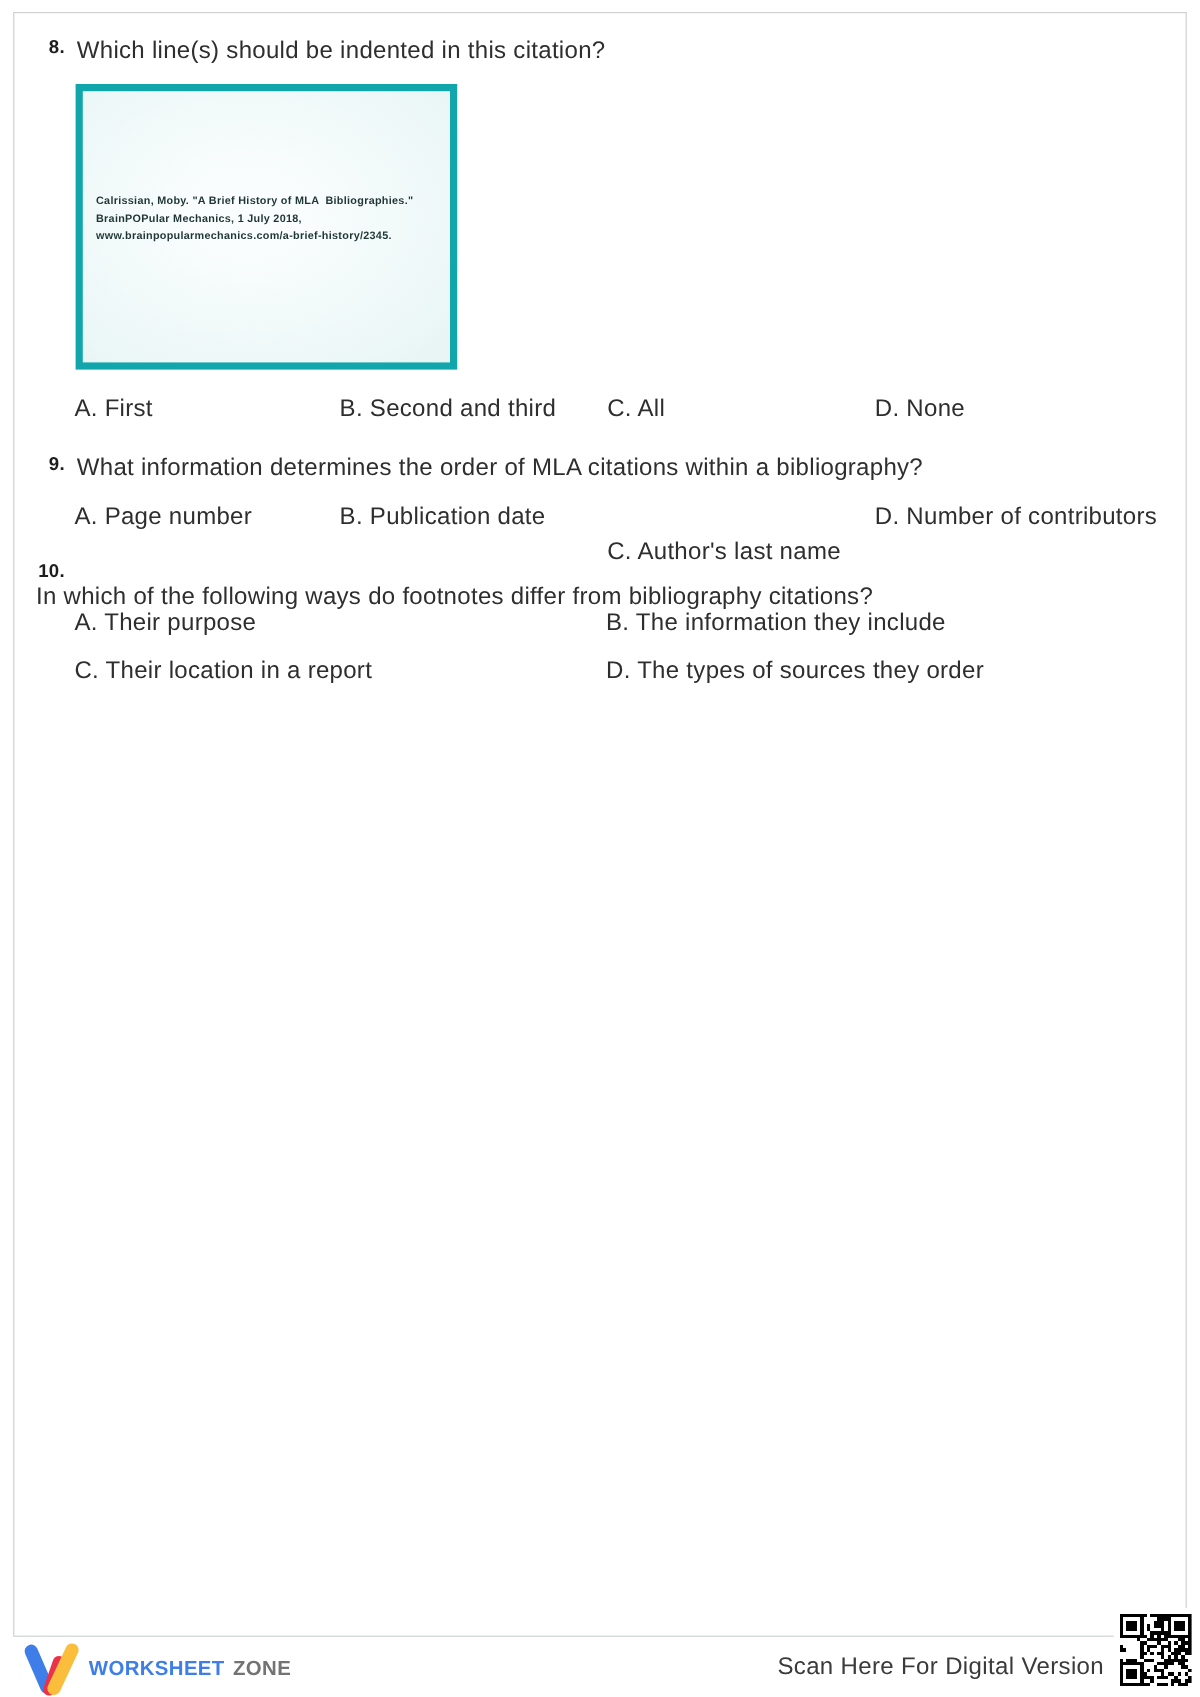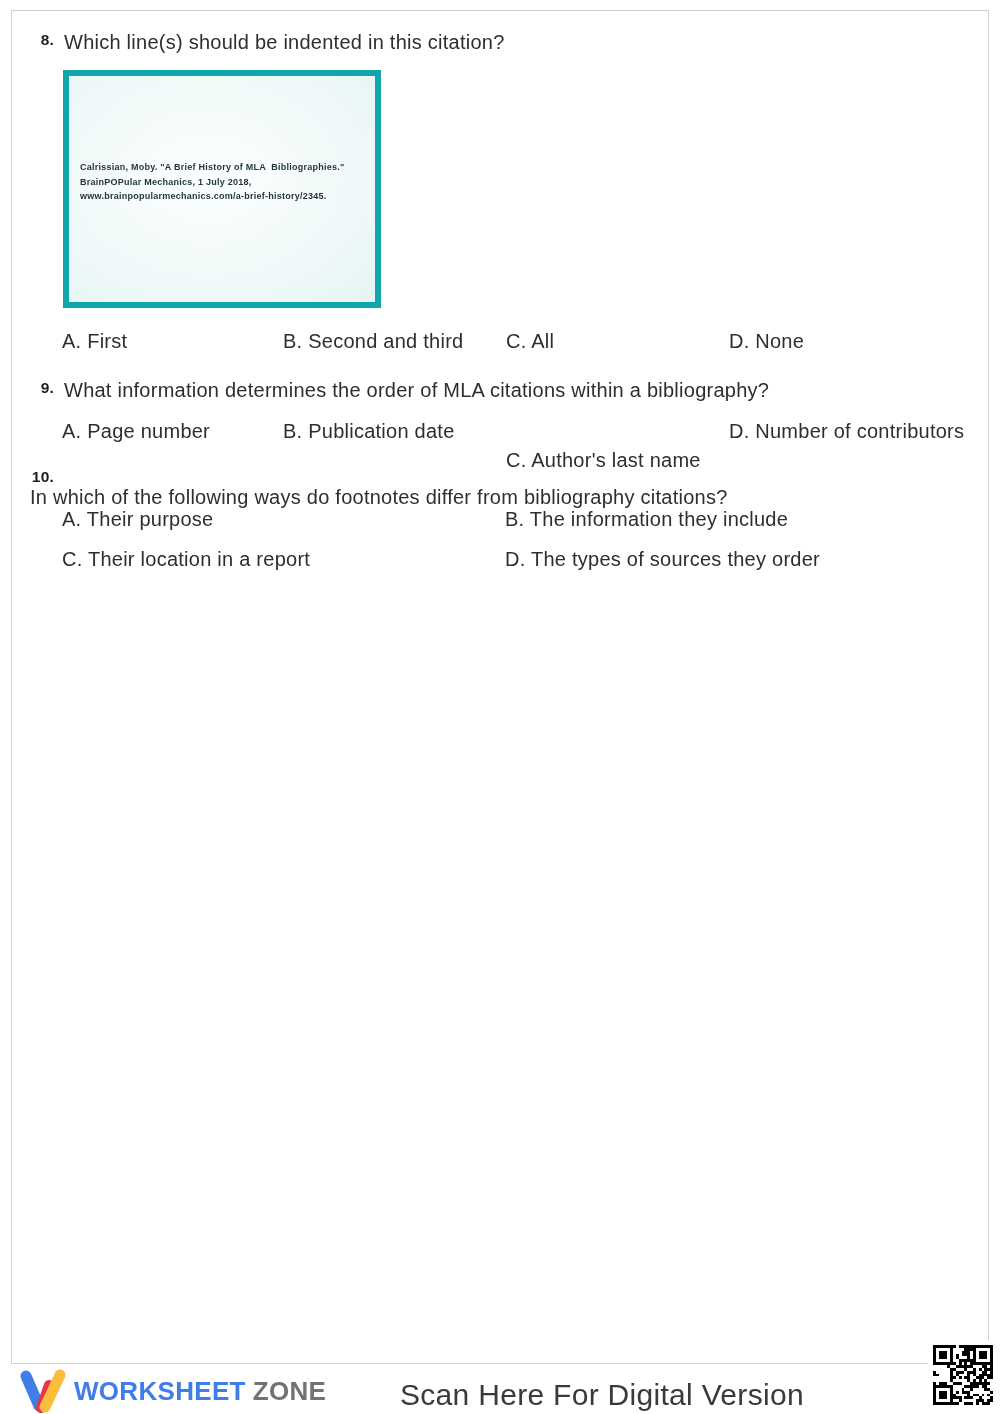--- a/index.html
+++ b/index.html
@@ -57,33 +57,33 @@
     white-space: pre;
   }
 
   
   .brand {
     left: 18px; top: 1368px;
     display: flex; align-items: center;
     height: 46px;
   }
   .brand-text {
-    font-size: 26px;
+    font-size: 17px;
     font-weight: bold;
     letter-spacing: 0.3px;
     margin-left: 8px;
     white-space: nowrap;
   }
   .brand-zone { margin-left: 7px; }
 
   .scan-text {
     left: 400px; top: 1378px;
     width: 520px;
-    text-align: left;
-    font-size: 30px;
+    text-align: right;
+    font-size: 20px;
     color: #3a3a3a;
     letter-spacing: 0.3px;
   }
 
   .qr-box {
     left: 928px; top: 1340px;
     width: 70px; height: 70px;
     background: #ffffff;
     z-index: 5;
     display: flex; align-items: center; justify-content: center;

